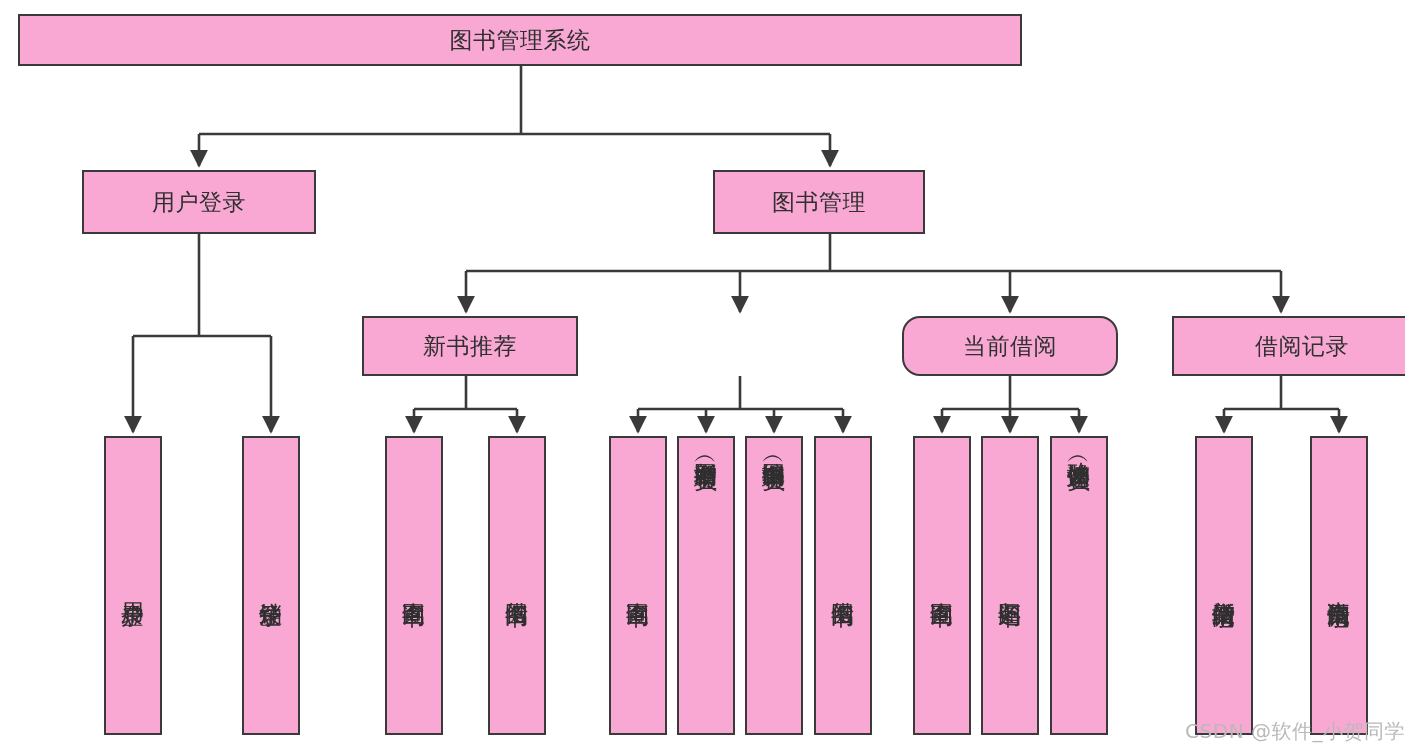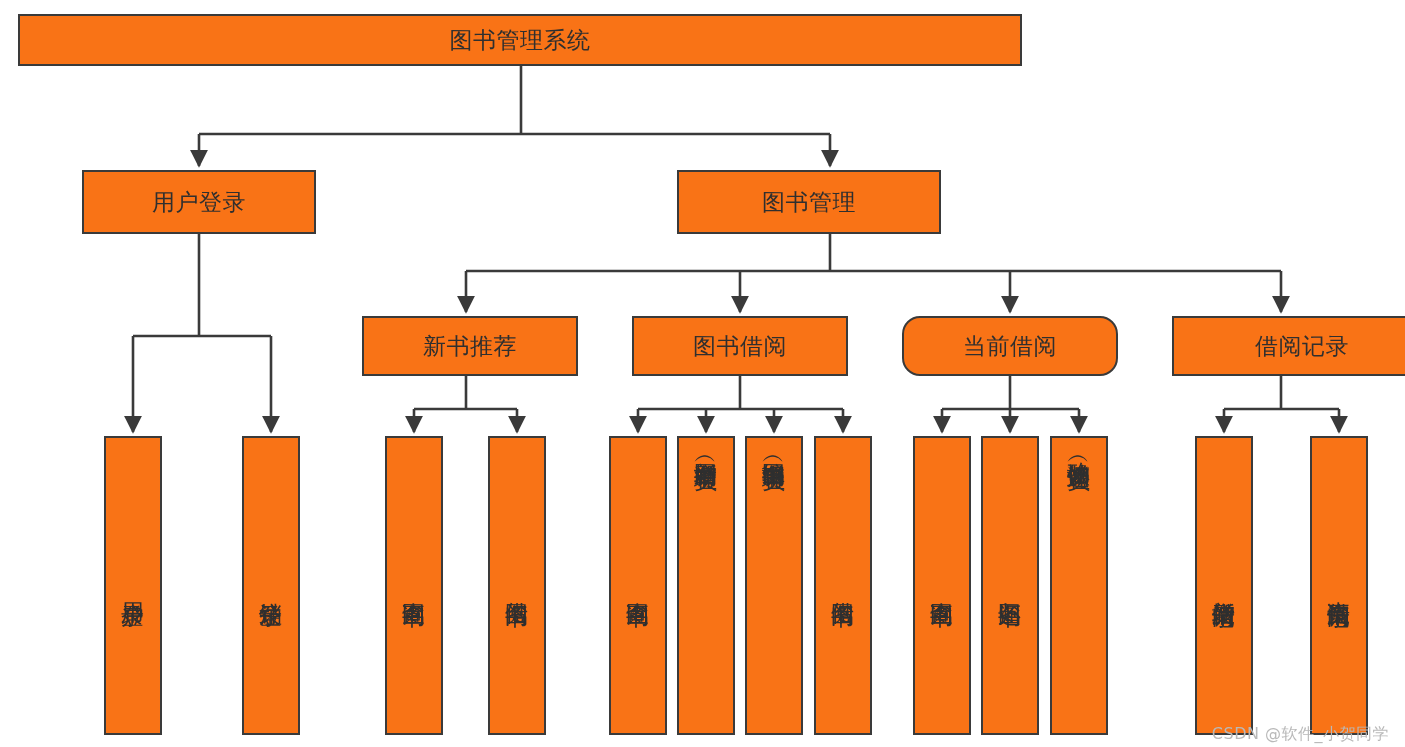--- a/index.html
+++ b/index.html
@@ -22,21 +22,21 @@
     left: 0;
     top: 0;
     width: 1405px;
     height: 747px;
     pointer-events: none;
   }
   .node {
     position: absolute;
     box-sizing: border-box;
     border: 2.5px solid #3a3a3a;
-    background: #f97316;
+    background: #f9a8d4;
     display: flex;
     align-items: center;
     justify-content: center;
     color: #2f2f2f;
   }
   .node .lbl {
     display: block;
     text-align: center;
     line-height: 1.25;
   }
@@ -59,23 +59,23 @@
     line-height: 1.22;
     letter-spacing: 1px;
     white-space: nowrap;
   }
   .node.leaf.center-v {
     align-items: center;
     padding-top: 0;
   }
   .watermark {
     position: absolute;
-    right: 16px;
+    right: 0;
     bottom: 2px;
-    font-size: 16px;
+    font-size: 20px;
     color: #b9b9b9;
     white-space: nowrap;
     letter-spacing: 0.5px;
     text-align: right;
   }
 </style>
 </head>
 <body>
 
 <div id="canvas">
@@ -130,30 +130,27 @@
     </g>
   </svg>
 
   <div class="node root horiz" style="left:18px; top:14px; width:1004px; height:52px;">
     <span class="lbl">图书管理系统</span>
   </div>
 
   <div class="node horiz" style="left:82px; top:170px; width:234px; height:64px;">
     <span class="lbl">用户登录</span>
   </div>
-  <div class="node horiz" style="left:677px; top:170px; width:264px; height:64px;">
+  <div class="node horiz" style="left:713px; top:170px; width:212px; height:64px;">
     <span class="lbl">图书管理</span>
   </div>
 
   <div class="node horiz" style="left:362px; top:316px; width:216px; height:60px;">
     <span class="lbl">新书推荐</span>
   </div>
-  <div class="node horiz" style="left:632px; top:316px; width:216px; height:60px;">
-    <span class="lbl">图书借阅</span>
-  </div>
   <div class="node horiz" style="left:902px; top:316px; width:216px; height:60px;border-radius:18px;">
     <span class="lbl">当前借阅</span>
   </div>
   <div class="node horiz" style="left:1172px; top:316px; width:260px; height:60px;">
     <span class="lbl">借阅记录</span>
   </div>
 
   <div class="node leaf center-v" style="left:104px; top:436px; width:58px; height:299px;">
     <span class="lbl">用户登录</span>
   </div>

